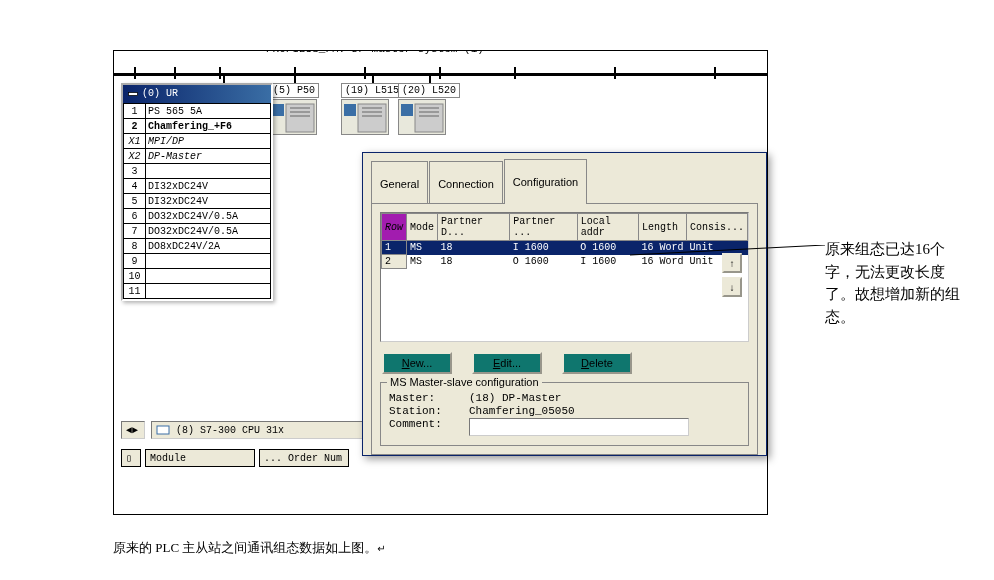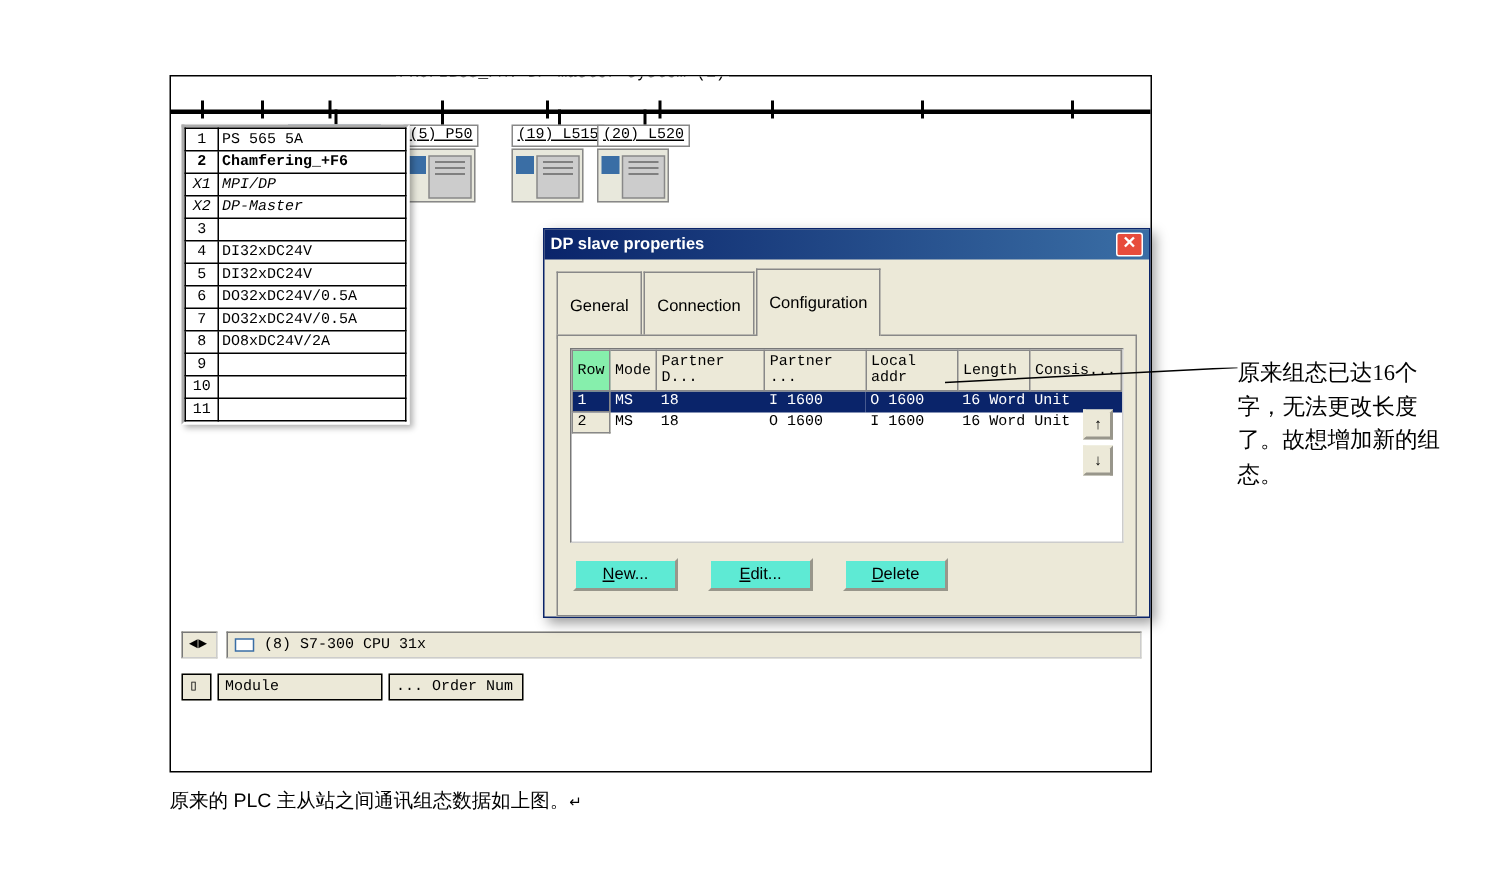--- a/index.html
+++ b/index.html
@@ -6,21 +6,21 @@
 body { width: 994px; height: 580px; font-family: "MS Sans Serif", Tahoma, sans-serif; font-size: 11px; background: #fff; position: relative; }
 
 .main-canvas { position: absolute; left: 113px; top: 50px; width: 655px; height: 465px; border: 1px solid #000; background: #fff; overflow: hidden; }
 
 .topology-label { position: absolute; left: 150px; top: -8px; font-family: "Courier New", monospace; font-size: 11px; background: #fff; padding: 0 2px; }
 .topology-line { position: absolute; left: 0; top: 22px; width: 655px; height: 3px; background: #000; }
 .topology-notches { position: absolute; left: 0; top: 16px; width: 655px; height: 12px; }
 .topology-notches span { position: absolute; top: 0; width: 2px; height: 12px; background: #000; }
 
 .device-node { position: absolute; top: 32px; text-align: center; }
-.device-node .d-label { display: block; font-family: "Courier New", monospace; font-size: 10px; border: 1px solid #888; padding: 1px 3px; margin-bottom: 1px; background: #fff; white-space: nowrap; text-decoration: underline; }
+.device-node .d-label { display: block; font-family: "Courier New", monospace; font-size: 10px; border: 1px solid #888; padding: 1px 3px; margin-bottom: 1px; background: #fff; white-space: nowrap; }
 .device-node .d-icon { display: block; width: 48px; height: 36px; border: 1px solid #888; background: #e8e8dc; }
 .device-node.highlight .d-label { background: #1a5fb4; color: #fff; }
 .device-node::before { content: ""; position: absolute; left: 50%; top: -10px; width: 2px; height: 10px; background: #000; }
 
 .rack-window { position: absolute; left: 7px; top: 32px; width: 152px; border: 2px inset #fff; background: #fff; box-shadow: 2px 2px 4px rgba(0,0,0,0.3); }
 .rack-title { height: 18px; background: linear-gradient(to right, #0a246a, #3a6ea5); color: #fff; font-size: 10px; line-height: 18px; padding: 0 4px; font-family: "Courier New", monospace; display: flex; align-items: center; gap: 3px; }
 .rack-title svg { width: 12px; height: 12px; flex-shrink: 0; }
 .rack-table { width: 100%; border-collapse: collapse; }
 .rack-table td { border: 1px solid #000; height: 15px; font-family: "Courier New", monospace; font-size: 10px; padding: 0 2px; white-space: nowrap; overflow: hidden; }
 .rack-table td:first-child { width: 22px; text-align: center; }
@@ -39,46 +39,46 @@
 .tab-strip { padding: 6px 8px 0 8px; display: flex; }
 .tab { border: 1px solid #888; border-bottom: none; padding: 16px 8px; font-size: 11px; background: #ece9d8; margin-right: 1px; cursor: pointer; position: relative; }
 .tab.active { background: #ece9d8; z-index: 2; }
 .tab:not(.active) { top: 2px; }
 
 .tab-panel { border: 1px solid #888; margin: 0 8px; padding: 8px; background: #ece9d8; margin-top: -1px; position: relative; }
 
 .cfg-table-wrap { border: 1px inset #ccc; background: #fff; height: 130px; overflow: hidden; position: relative; }
 .cfg-table { width: 100%; border-collapse: collapse; font-family: "Courier New", monospace; font-size: 10px; }
 .cfg-table th { background: #ece9d8; border: 1px solid #888; padding: 2px 3px; text-align: left; font-weight: normal; height: 16px; }
-.cfg-table th:first-child { background: #86efac; }
+.cfg-table th:first-child { background: #a21caf; font-style: italic; }
 .cfg-table td { padding: 1px 3px; white-space: nowrap; height: 14px; }
 .cfg-table tbody tr td:first-child { background: #ece9d8; border: 1px solid #888; }
 .cfg-table tbody tr.sel td { background: #0a246a; color: #fff; }
 .cfg-table tbody tr.sel td:first-child { background: #0a246a; color: #fff; }
 
 .side-btns { position: absolute; right: 6px; top: 40px; display: flex; flex-direction: column; gap: 4px; }
 .side-btns button { width: 20px; height: 20px; border: 2px outset #ece9d8; background: #ece9d8; font-size: 10px; cursor: pointer; }
 
 .btn-row { display: flex; gap: 20px; margin: 10px 2px 8px 2px; }
-.btn-row button, .bottom-btns button { min-width: 70px; height: 22px; border: 2px outset #ece9d8; background: #5eead4; font-size: 11px; cursor: pointer; text-decoration: underline; text-decoration-color: transparent; }
+.btn-row button, .bottom-btns button { min-width: 70px; height: 22px; border: 2px outset #ece9d8; background: #0f766e; font-size: 11px; cursor: pointer; text-decoration: underline; text-decoration-color: transparent; }
 .btn-row button .u, .bottom-btns button .u { text-decoration: underline; }
 
 .group-box { border: 1px solid #888; padding: 8px; margin-top: 4px; position: relative; }
 .group-box .legend { position: absolute; top: -7px; left: 6px; background: #ece9d8; padding: 0 3px; font-size: 11px; }
 .kv { display: flex; font-size: 11px; margin: 1px 0; font-family: "Courier New", monospace; }
 .kv .k { width: 80px; }
 .kv input { border: 1px inset #ccc; background: #fff; font-size: 11px; height: 18px; width: 220px; padding: 0 2px; }
 
 .bottom-btns { display: flex; justify-content: space-between; padding: 8px 12px; }
 .bottom-btns .right { display: flex; gap: 10px; }
 
 .annotation { position: absolute; left: 825px; top: 238px; width: 140px; font-size: 15px; font-family: "SimSun", serif; line-height: 1.5; }
 .annotation-line { position: absolute; left: 630px; top: 245px; width: 198px; height: 180px; pointer-events: none; }
 
-.caption { position: absolute; left: 113px; top: 525px; font-size: 13px; font-family: Liberation Sans, sans-serif; }
+.caption { position: absolute; left: 113px; top: 539px; font-size: 13px; font-family: Liberation Serif, serif; }
 .caption .rt { font-size: 10px; }
 </style>
 </head>
 <body>
 
 <div class="main-canvas">
 
   <div class="topology-label">PROFIBUS_FM: DP master system (1)</div>
   <div class="topology-line"></div>
   <div class="topology-notches">
@@ -130,20 +130,26 @@
             <rect x="2" y="4" width="12" height="12" fill="#3a6ea5"></rect>
             <rect x="16" y="4" width="28" height="28" fill="#ccc" stroke="#888"></rect>
             <line x1="20" y1="8" x2="40" y2="8" stroke="#666"></line>
             <line x1="20" y1="12" x2="40" y2="12" stroke="#666"></line>
             <line x1="20" y1="16" x2="40" y2="16" stroke="#666"></line>
           </svg></span>
       </div>
     </div>
 
   <div class="rack-window">
+    <div class="rack-title">
+      <svg viewBox="0 0 16 16">
+          <rect x="2" y="6" width="12" height="4" fill="#fff" stroke="#000"></rect>
+        </svg>
+      <span>(0) UR</span>
+    </div>
     <table class="rack-table">
       <tbody id="rack-rows">
           <tr>
             <td>1</td>
             <td>PS 565 5A</td>
           </tr>
           <tr class="bold">
             <td>2</td>
             <td>Chamfering_+F6</td>
           </tr>
@@ -207,24 +213,20 @@
 
   <div class="module-header">
     <div class="mh-seg" style="width:20px">▯</div>
     <div class="mh-seg" style="width:110px">Module</div>
     <div class="mh-seg" style="width:90px">... Order Num</div>
   </div>
 
 </div>
 
 <div class="dialog">
-  <div class="dialog-title">
-    <span>DP slave properties</span>
-    <div class="dialog-close">✕</div>
-  </div>
 
   <div class="tab-strip" id="tab-strip">
       <div class="tab">General</div>
       <div class="tab">Connection</div>
       <div class="tab active">Configuration</div>
     </div>
 
   <div class="tab-panel">
 
     <div class="cfg-table-wrap">
@@ -266,20 +268,35 @@
         <button>↓</button>
       </div>
     </div>
 
     <div class="btn-row">
       <button><span class="u">N</span><span>ew...</span></button>
       <button><span class="u">E</span>dit...</button>
       <button><span class="u">D</span>elete</button>
     </div>
 
+    <div class="group-box">
+      <div class="legend">MS Master-slave configuration</div>
+      <div class="kv">
+          <span class="k">Master:</span>
+          <span>(18) DP-Master</span>
+        </div>
+      <div class="kv">
+          <span class="k">Station:</span>
+          <span>Chamfering_05050</span>
+        </div>
+      <div class="kv">
+          <span class="k">Comment:</span>
+          <input value="" style="">
+        </div>
+    </div>
 
   </div>
 
 </div>
 
 <svg class="annotation-line">
   <line x1="0" y1="10" x2="195" y2="0" stroke="#000" stroke-width="1"></line>
 </svg>
 <div class="annotation">原来组态已达16个字，无法更改长度了。故想增加新的组态。</div>
 

